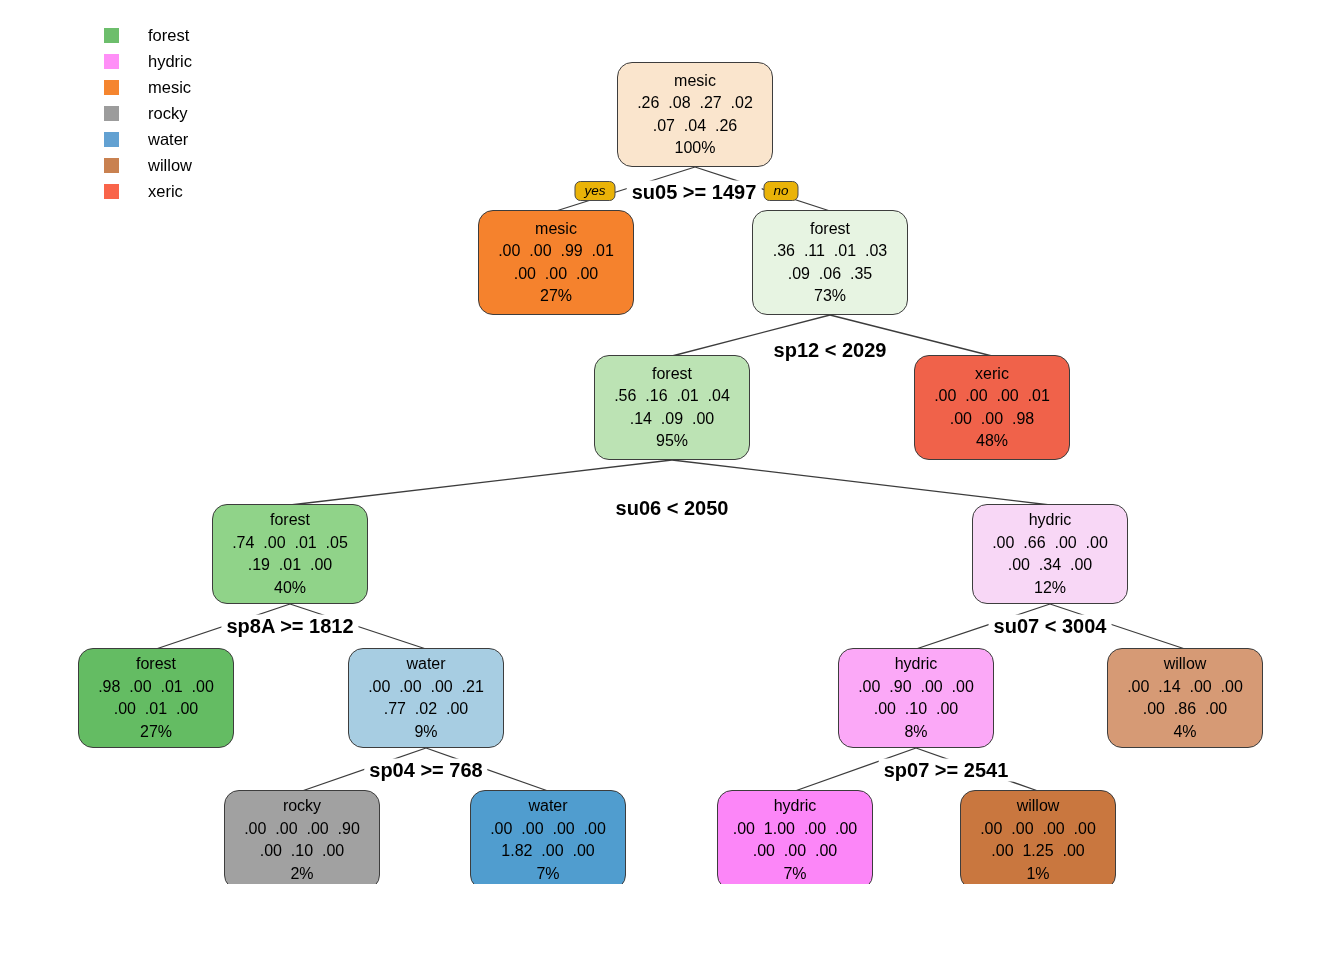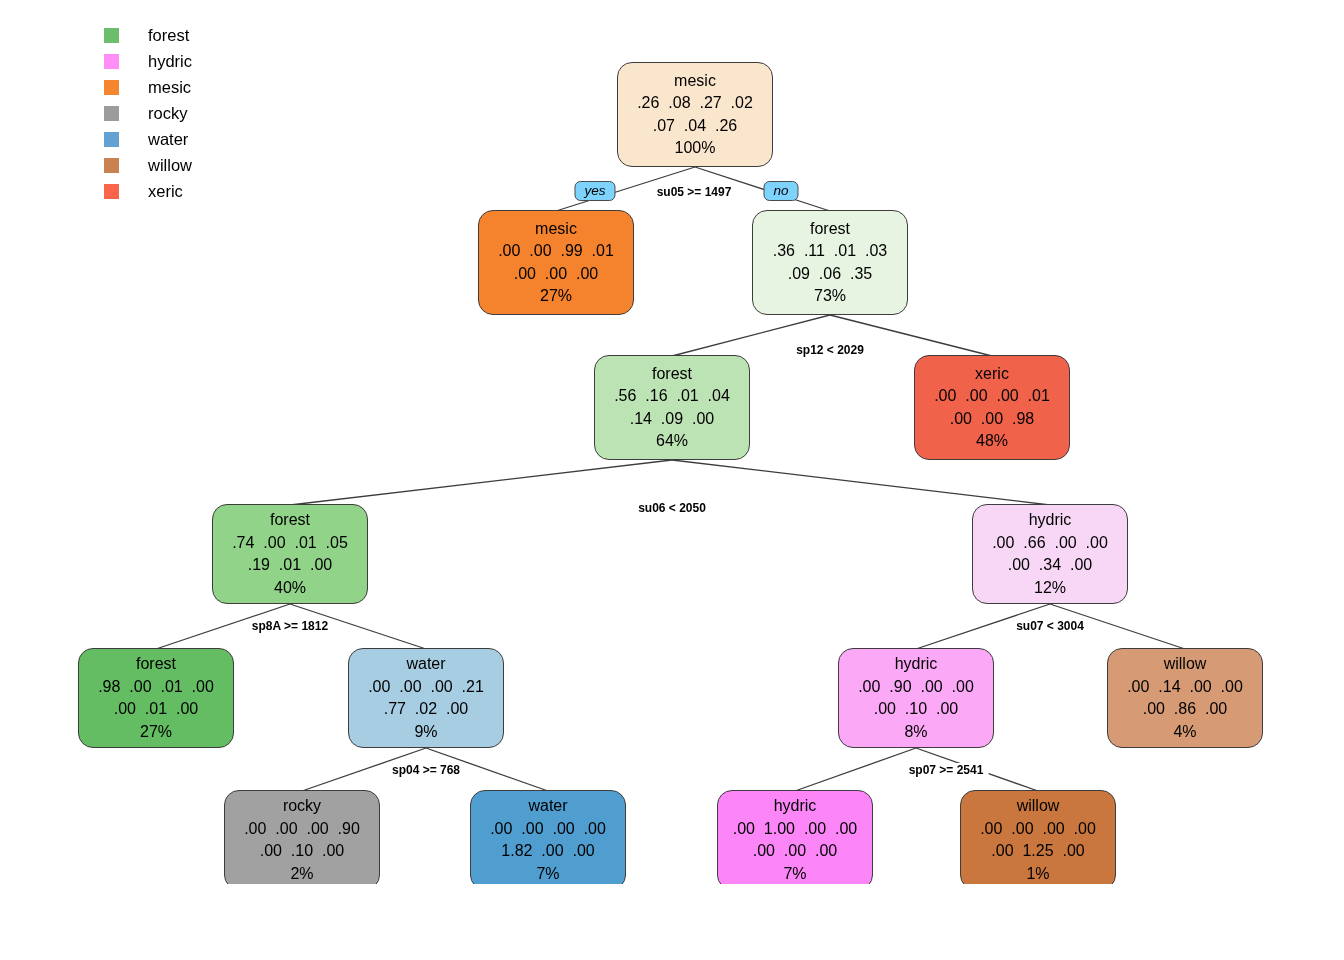--- a/index.html
+++ b/index.html
@@ -19,25 +19,25 @@
     min-width:156px;height:100px;box-sizing:border-box;
     border:1.4px solid #3d3d3d;border-radius:15px;
     display:flex;flex-direction:column;justify-content:center;align-items:center;
     padding:2px 8px;
   }
   .node.tall{height:105px;}
   .node div{white-space:pre;text-align:center;font-size:16px;line-height:22.5px;}
   
   .split{
     position:absolute;transform:translate(-50%,-50%);
-    font-weight:bold;font-size:12px;background:#ffffff;padding:0 5px;white-space:nowrap;
+    font-weight:bold;font-size:20px;background:#ffffff;padding:0 5px;white-space:nowrap;
   }
   .yn{
     position:absolute;transform:translate(-50%,-50%);
-    font-style:italic;font-size:13.5px;background:#7dd3fc;
+    font-style:italic;font-size:13.5px;background:#eab308;
     border:1px solid #4a4a4a;border-radius:6px;padding:0 9px;line-height:18px;white-space:nowrap;
   }
 </style>
 </head>
 <body>
 
 <div id="canvas">
 
   <svg id="edges" viewBox="0 0 1344 960" xmlns="http://www.w3.org/2000/svg">
     <g stroke="#3c3c3c" stroke-width="1.3" fill="none">
@@ -107,21 +107,21 @@
     <div>forest</div>
     <div>.36  .11  .01  .03</div>
     <div>.09  .06  .35</div>
     <div>73%</div>
   </div>
 
   <div class="node tall" style="left: 672px; top: 355px; background-color: rgb(188, 227, 180);">
     <div>forest</div>
     <div>.56  .16  .01  .04</div>
     <div>.14  .09  .00</div>
-    <div>64%</div>
+    <div>95%</div>
   </div>
 
   <div class="node tall" style="left: 992px; top: 355px; background-color: rgb(240, 98, 74);">
     <div>xeric</div>
     <div>.00  .00  .00  .01</div>
     <div>.00  .00  .98</div>
     <div>48%</div>
   </div>
 
   <div class="node" style="left: 290px; top: 504px; background-color: rgb(144, 211, 137);">

